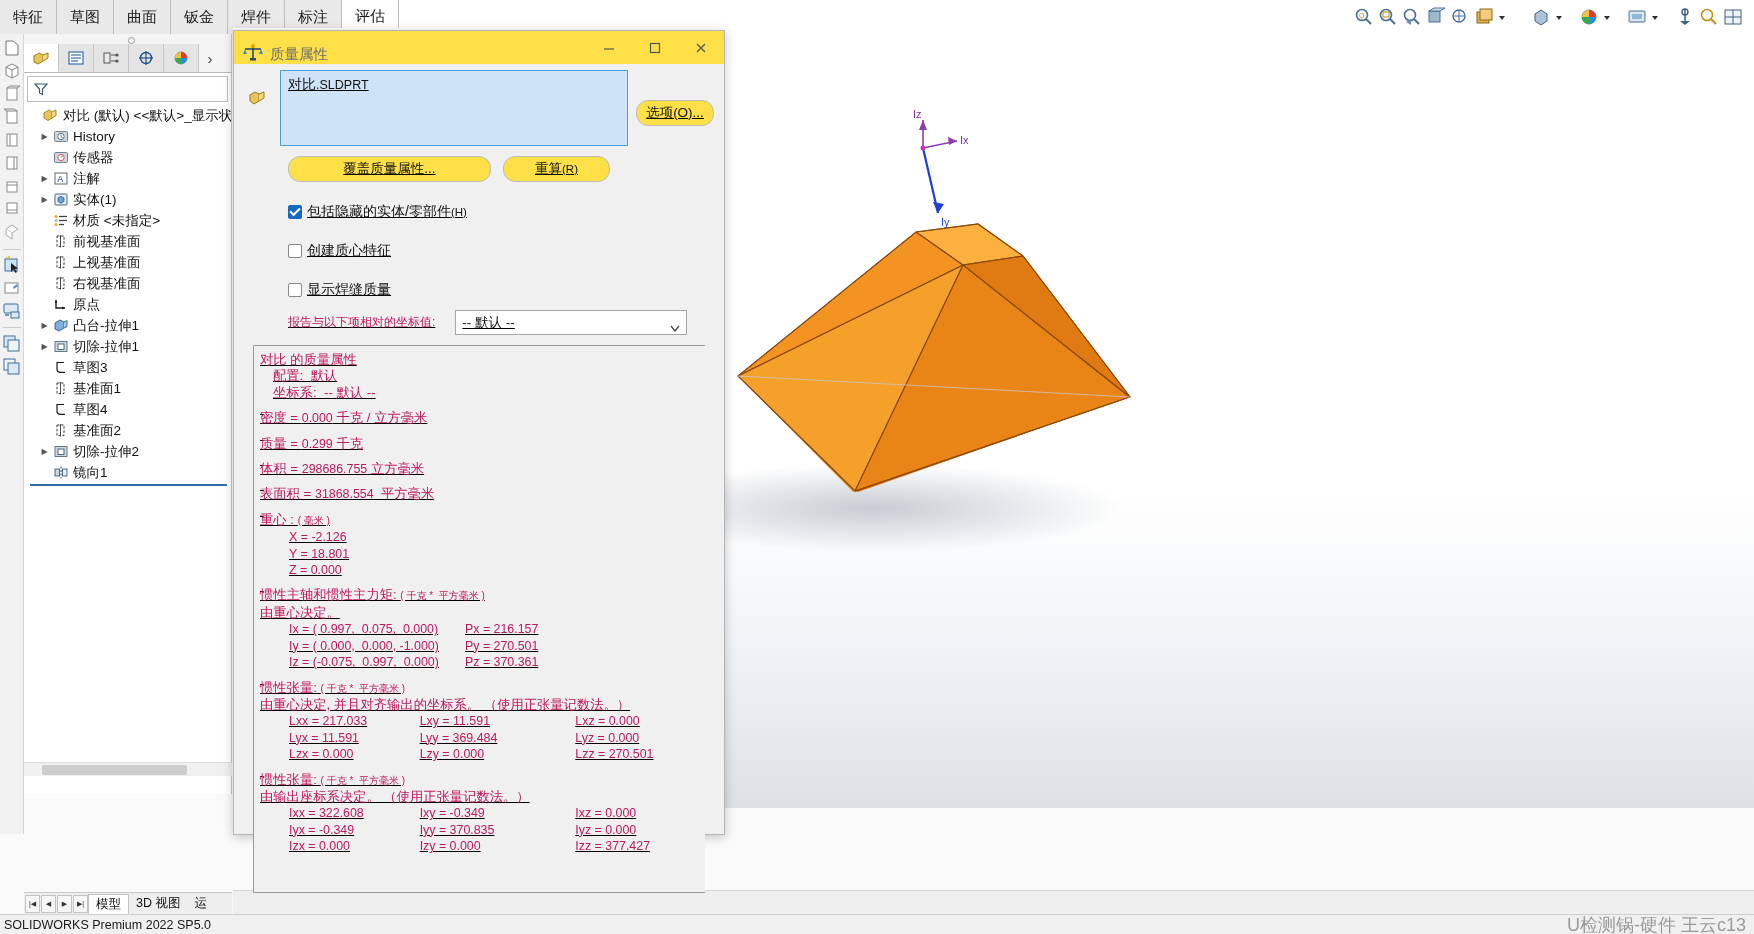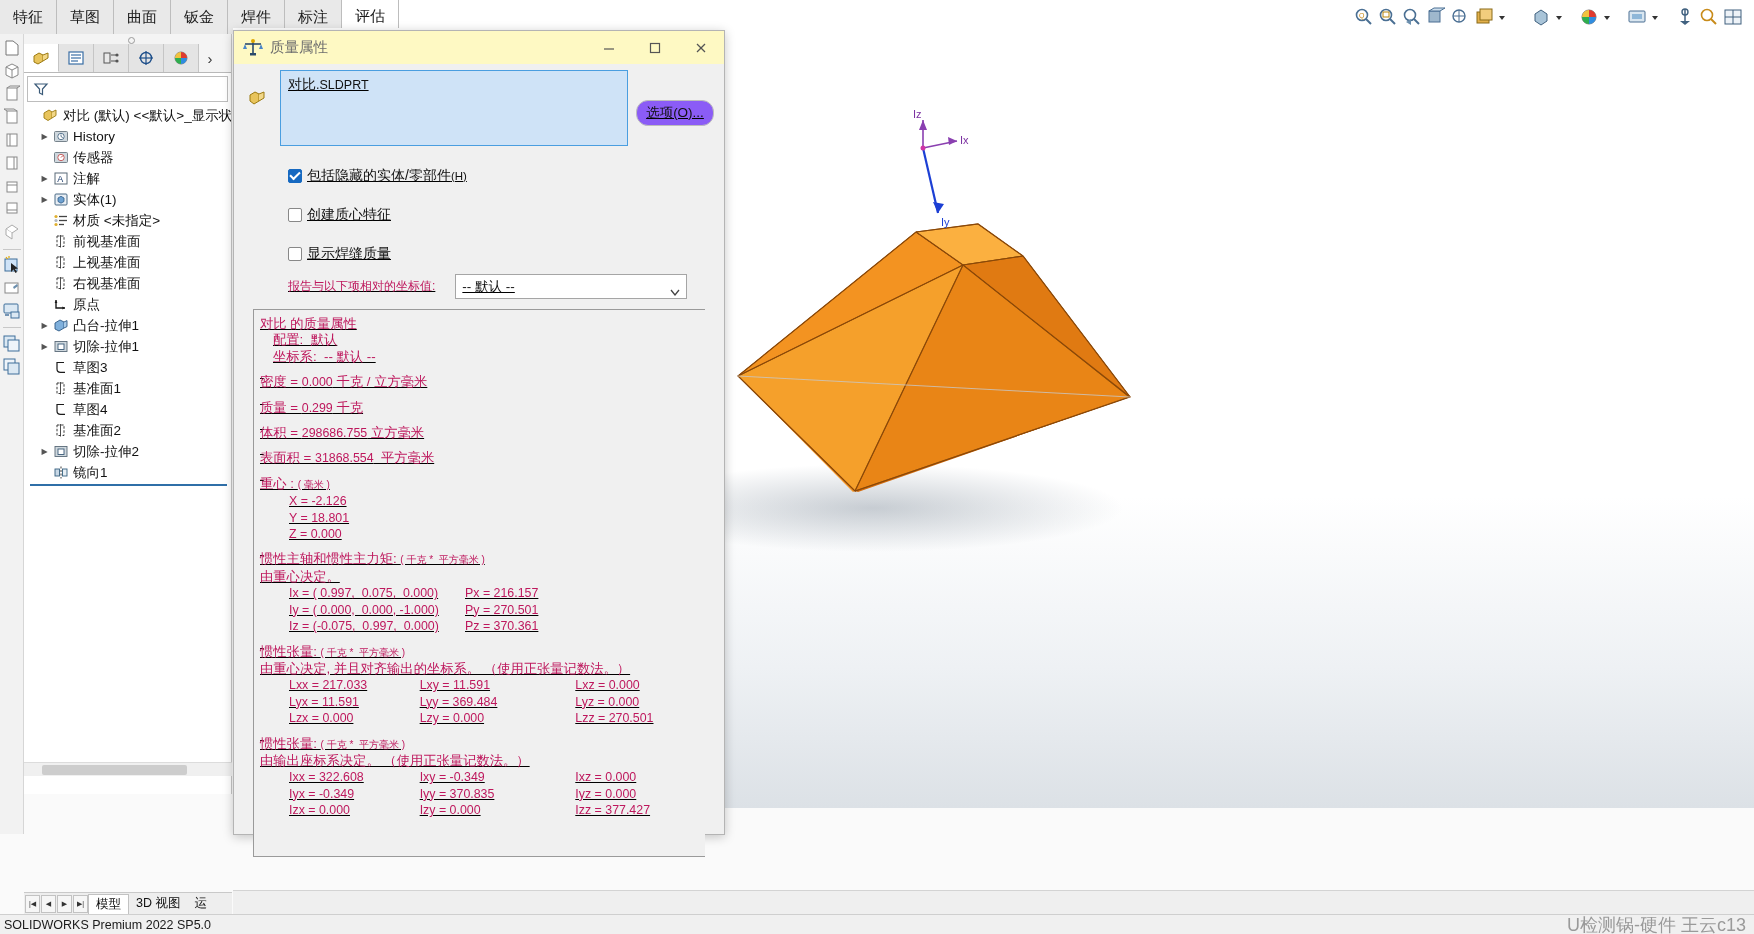--- a/index.html
+++ b/index.html
@@ -133,42 +133,42 @@
     background: #efefef; border-top: 1px solid #d3d3d3;
   }
 
   
   .dlg {
     position: absolute; left: 233px; top: 30px; width: 492px; height: 805px;
     background: #f0f0f0; border: 1px solid #b4b4b4;
     box-shadow: 0 2px 10px rgba(0,0,0,0.22);
   }
   .dlg-title {
-    height: 33px; background: #fef9c3; display: flex; align-items: center;
+    height: 33px; background: #fde047; display: flex; align-items: flex-end;
     padding-left: 8px; position: relative;
   }
   .dlg-title .t-ico { width: 22px; height: 22px; margin-right: 6px; }
   .dlg-title .t-txt { font-size: 14.5px; color: #6e6e6e; }
   .dlg-wbtns { position: absolute; right: 0; top: 0; display: flex; height: 33px; }
   .wbtn {
     width: 46px; height: 33px; display: flex; align-items: center; justify-content: center;
     color: #4a4a4a;
   }
   .dlg-body { padding: 6px 10px 0 10px; text-decoration: underline; }
 
   .sel-row { display: flex; align-items: flex-start; gap: 8px; }
   .sel-icon { width: 28px; padding-top: 18px; display: flex; justify-content: center; }
   .sel-box {
     flex: 1; height: 76px; background: #cfe3f7; border: 1px solid #4a9ee0;
     padding: 5px 7px; font-size: 14px; color: #111;
   }
   .sel-box .ext { font-size: 12.5px; }
   .opt-btn-wrap { padding-top: 30px; }
   .btn {
-    background: #8b5cf6; border: 1px solid #bdbdbd; border-radius: 12px;
+    background: #fde047; border: 1px solid #bdbdbd; border-radius: 12px;
     font-size: 13.5px; color: #111; height: 26px;
     display: flex; align-items: center; justify-content: center;
     font-family: "Liberation Sans", sans-serif;
   }
   .btn .mn { font-size: 11.5px; }
   .btn-options { width: 78px; }
 
   .btn-row { display: flex; gap: 12px; margin: 10px 0 0 44px; }
   .btn-override { width: 203px; }
   .btn-recalc { width: 107px; }
@@ -760,20 +760,27 @@
             </svg>
         </div>
         <div class="sel-box">
           <span>对比</span><span class="ext">.SLDPRT</span>
         </div>
         <div class="opt-btn-wrap">
           <div class="btn btn-options">选项(O)...</div>
         </div>
       </div>
 
+      <div class="btn-row">
+        <div class="btn btn-override">覆盖质量属性...</div>
+        <div class="btn btn-recalc">
+          <span>重算</span>
+            <span class="mn">(R)</span>
+        </div>
+      </div>
 
       <div id="chkrows">
           <div class="chk-row">
             <span class="chk on"></span>
             <span>包括隐藏的实体/零部件</span>
             <span class="mn">(H)</span>
           </div>
           <div class="chk-row">
             <span class="chk"></span>
             <span>创建质心特征</span>

